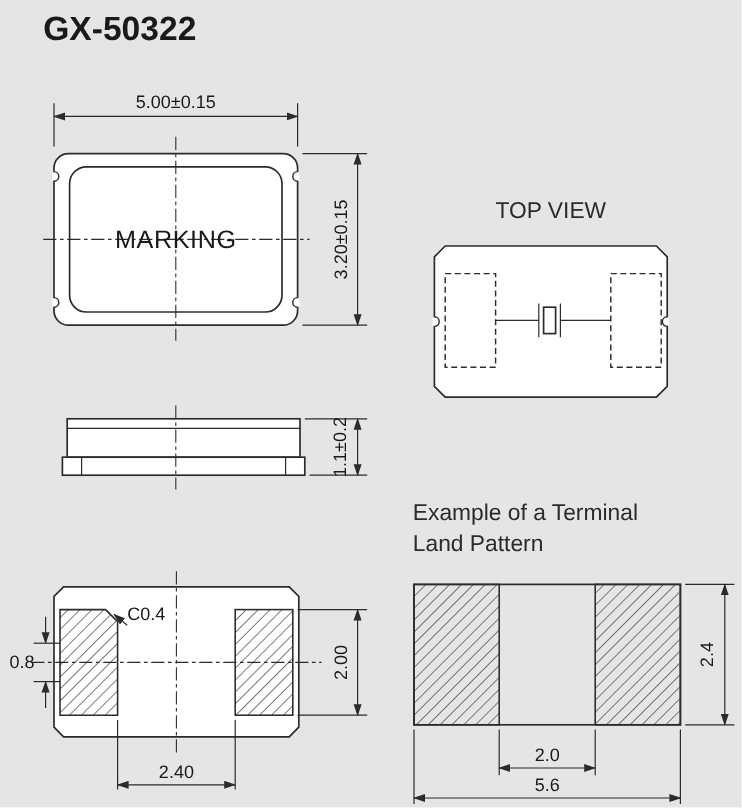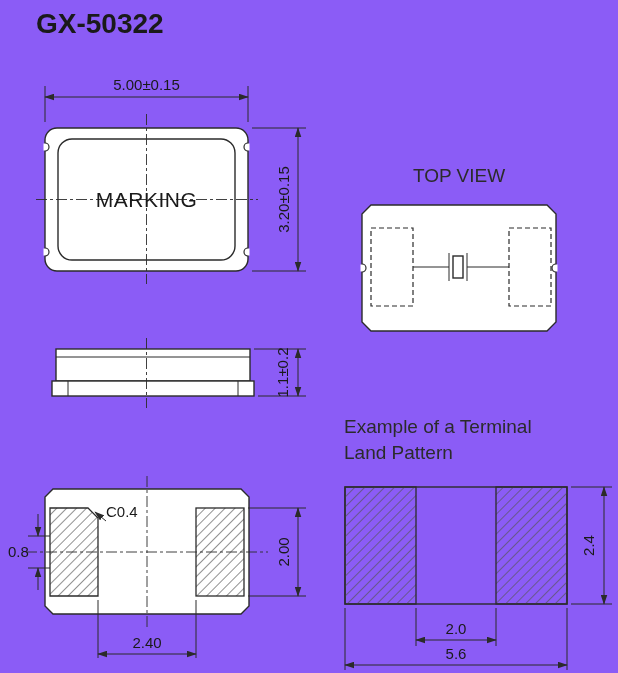--- a/index.html
+++ b/index.html
@@ -1,16 +1,16 @@
 <!DOCTYPE html>
 <html><head>
 <meta charset="utf-8">
 <style>
   html,body{margin:0;padding:0;background:#ffffff;}
-  .stage{position:relative;width:618px;height:673px;background:#8b5cf6;overflow:hidden;}
+  .stage{position:relative;width:618px;height:673px;background:#e5e5e5;overflow:hidden;}
   svg{display:block;}
   .shape{fill:#ffffff;stroke:#2b2b2b;stroke-width:1.4;}
   .noline{fill:none;stroke:#2b2b2b;stroke-width:1.4;}
   .thin{fill:none;stroke:#2b2b2b;stroke-width:1;}
   .dimline{stroke:#2b2b2b;stroke-width:1;fill:none;}
   .centerline{stroke:#2b2b2b;stroke-width:0.9;fill:none;stroke-dasharray:11 3 3 3;}
   .dashed{fill:none;stroke:#2b2b2b;stroke-width:1.2;stroke-dasharray:5 3;}
   .hatched{fill:url(#hatch);stroke:#2b2b2b;stroke-width:1.3;}
   .erase{stroke:#ffffff;stroke-width:3;}
   .notch{fill:#ffffff;stroke:#2b2b2b;stroke-width:1.2;}

